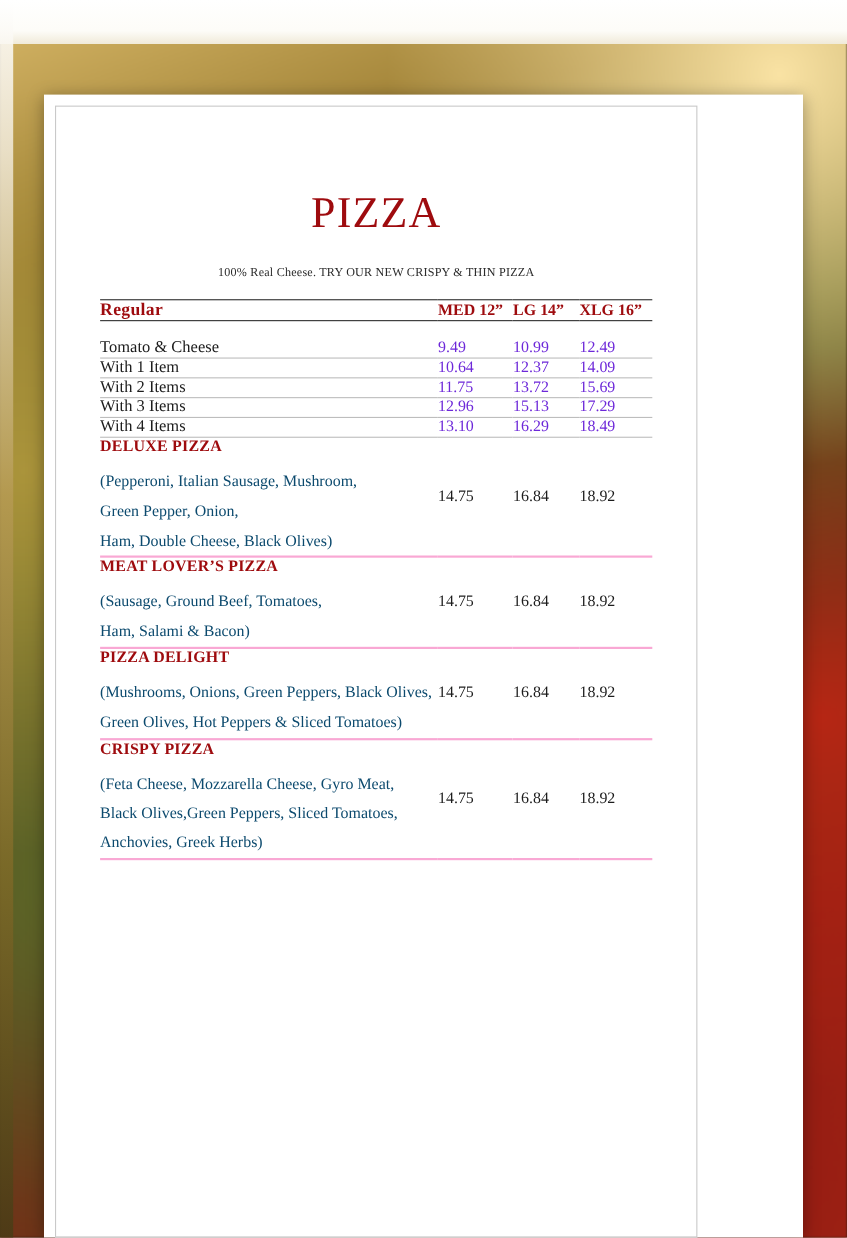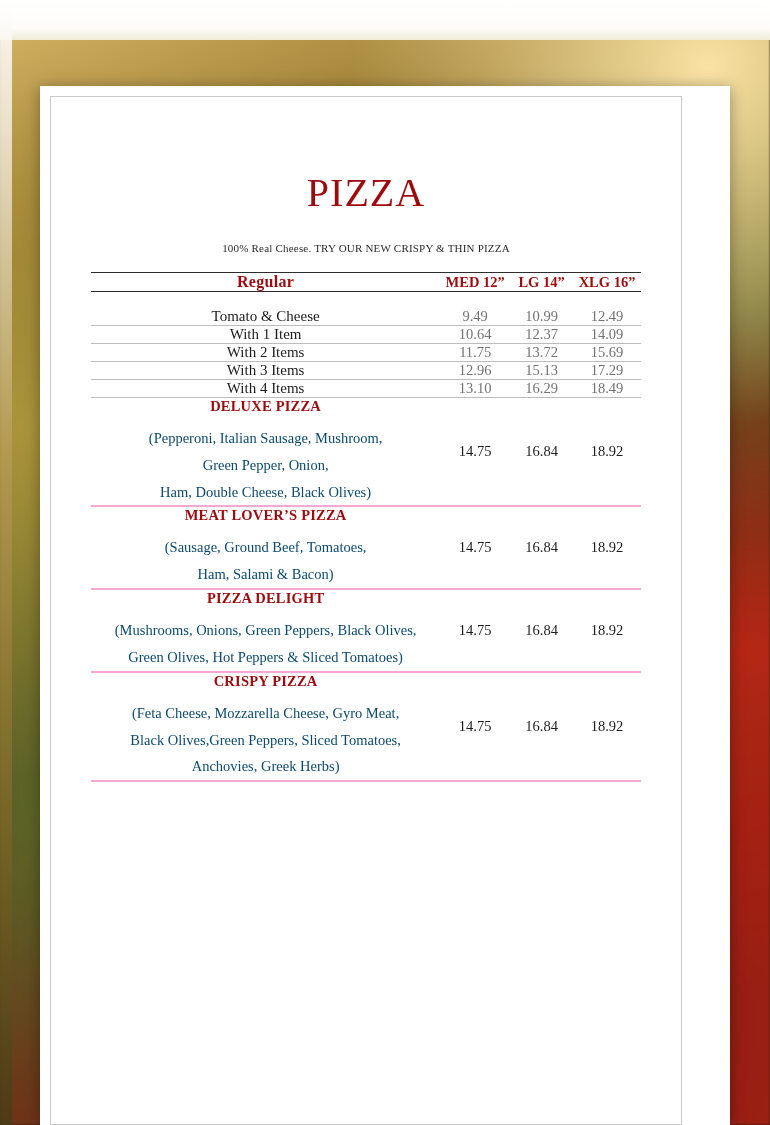--- a/index.html
+++ b/index.html
@@ -49,21 +49,21 @@
     top: 86px;
     width: 690px;
     height: 1039px;
     background: #ffffff;
     box-shadow: 0 2px 14px rgba(0,0,0,0.35);
   }
   .page {
     position: absolute;
     left: 50px;
     top: 96px;
-    width: 632px;
+    width: 584px;
     height: 1029px;
     background: #ffffff;
     border: 1px solid #c9c9c9;
     box-sizing: border-box;
     overflow: hidden;
   }
 
   .content {
     padding: 0 40px;
   }
@@ -85,21 +85,21 @@
     margin-top: 26px;
   }
 
   table.menu {
     width: 100%;
     border-collapse: collapse;
     margin-top: 18px;
   }
   table.menu td, table.menu th {
     vertical-align: middle;
-    text-align: center;
+    text-align: left;
     padding: 0;
   }
 
   .hdr-row th {
     border-top: 1px solid #2d2d2d;
     border-bottom: 1px solid #2d2d2d;
     padding: 12px 0 12px 0;
   }
   .hdr-label {
     color: #9e0b0e;
@@ -115,21 +115,21 @@
     white-space: nowrap;
   }
 
   .simple-row td {
     border-bottom: 1px solid #bdbdbd;
     padding: 14px 0 14px 0;
     font-size: 15px;
     color: #1c1c1c;
   }
   .simple-row.first td { padding-top: 16px; }
-  .simple-row td.price { font-size: 14.5px; color: #737373; }
+  .simple-row td.price { font-size: 14.5px; color: #6d28d9; }
 
   .col-name { width: 400px; }
   .col-med  { width: 72px; }
   .col-lg   { width: 66px; }
   .col-xlg  { width: 70px; }
 
   .special-row td {
     border-bottom: 2px solid #f9a8d4;
     padding: 12px 0 14px 0;
   }

